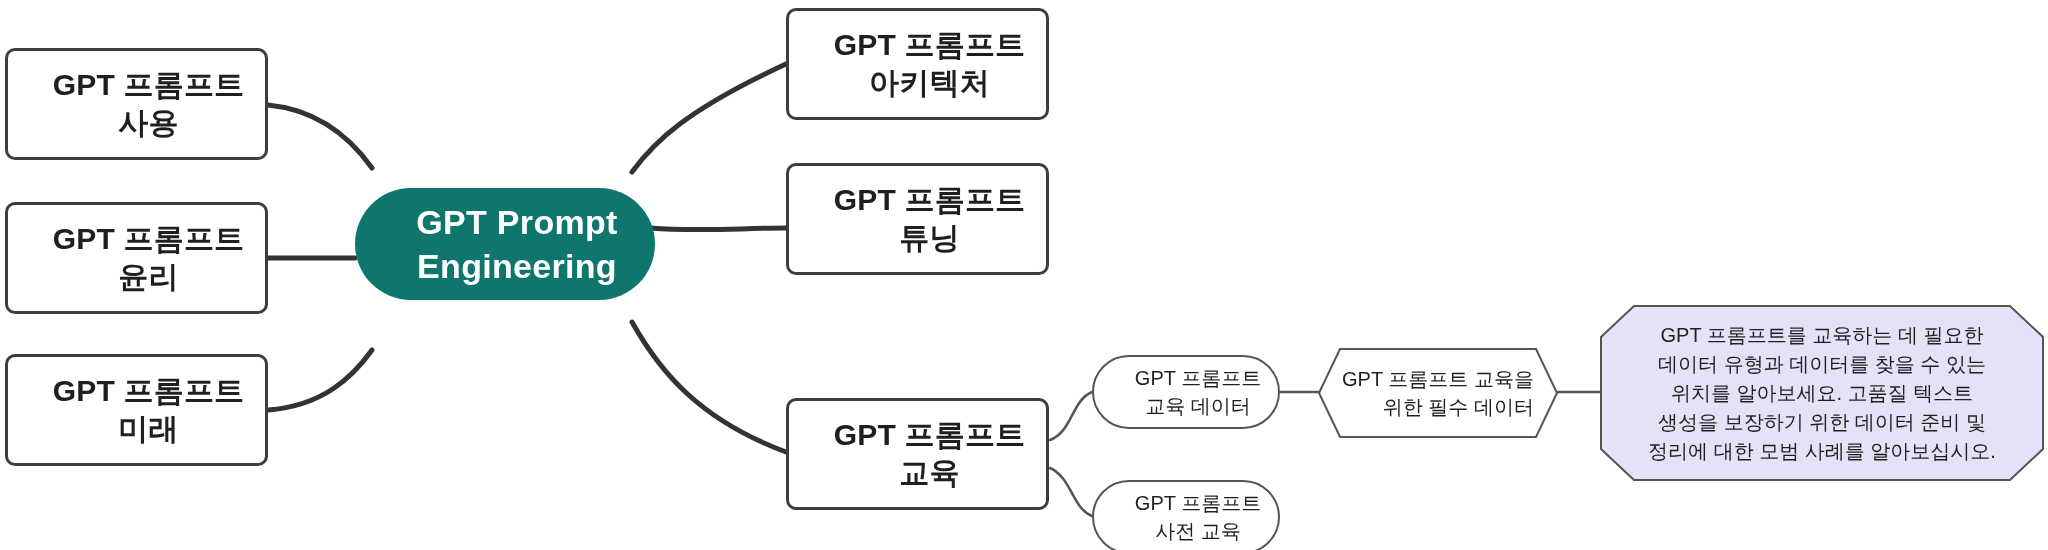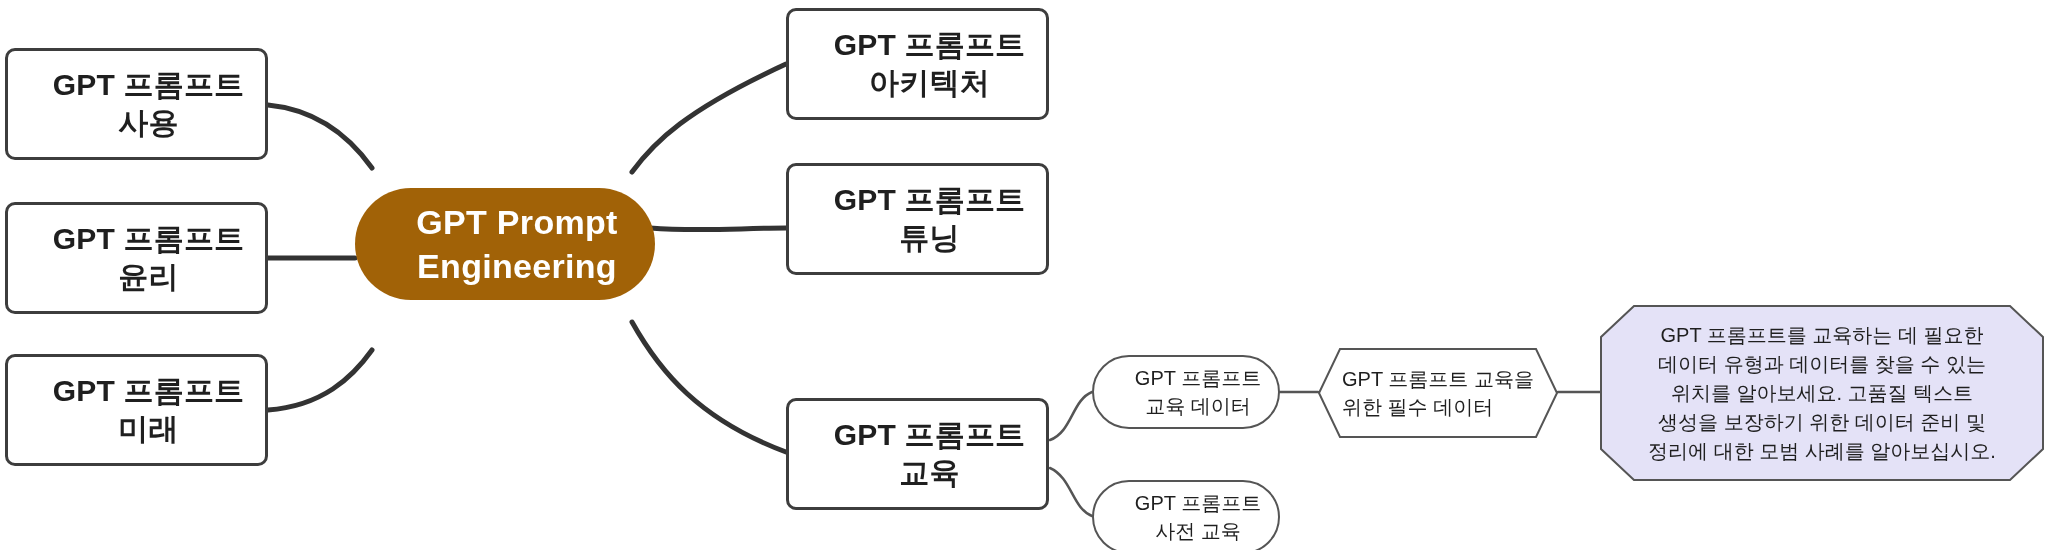--- a/index.html
+++ b/index.html
@@ -56,21 +56,21 @@
     border: 3px solid #3d3d3d;
     border-radius: 10px;
     font-size: 30px;
     font-weight: 700;
     line-height: 1.28;
     letter-spacing: 0.2px;
   }
 
   
   .root {
-    background: #a16207;
+    background: #0f766e;
     border: none;
     border-radius: 60px;
     color: #ffffff;
     font-size: 34px;
     font-weight: 700;
     line-height: 1.3;
     letter-spacing: 0.3px;
   }
 
   
@@ -94,21 +94,21 @@
   }
   .hexwrap .hextext {
     position: absolute;
     left: 0;
     top: 0;
     width: 100%;
     height: 100%;
     display: flex;
     align-items: center;
     justify-content: center;
-    text-align: left;
+    text-align: right;
     font-size: 20px;
     line-height: 1.4;
     color: #1f1f1f;
     white-space: pre-line;
   }
   .hexwrap .poly {
     fill: #ffffff;
     stroke: #555555;
     stroke-width: 2;
   }

